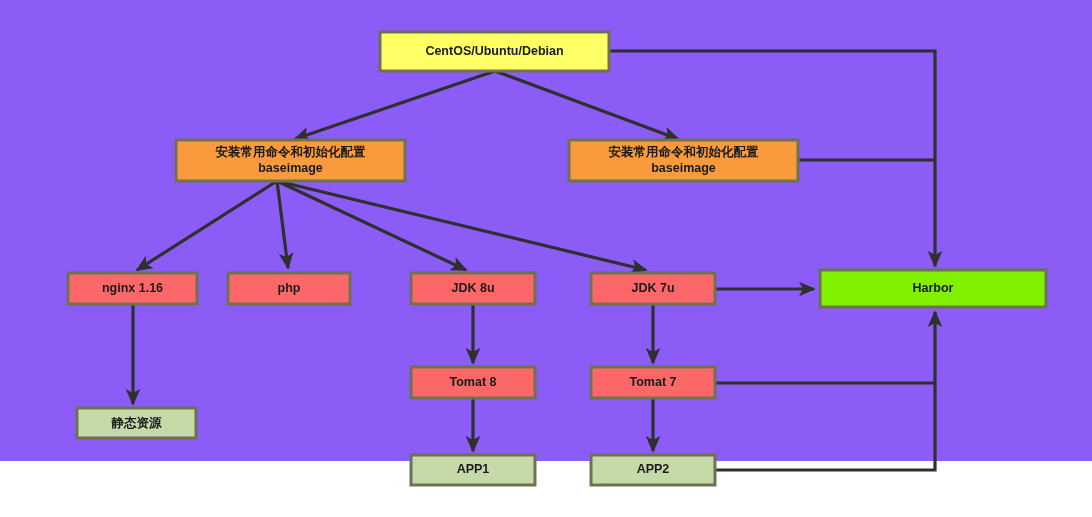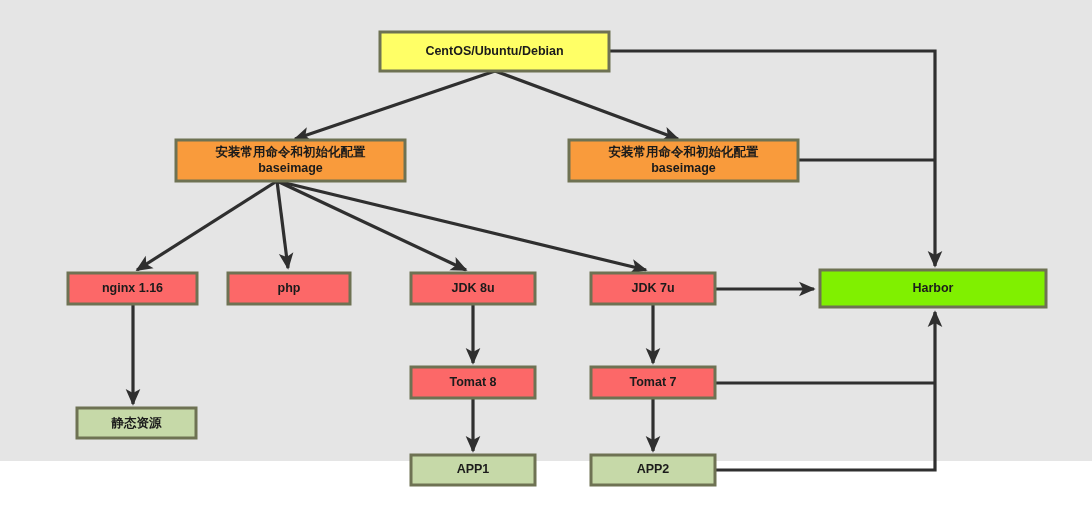--- a/index.html
+++ b/index.html
@@ -10,21 +10,21 @@
   body {
     width: 1092px;
     height: 517px;
     font-family: "Liberation Sans", "DejaVu Sans", sans-serif;
     overflow: hidden;
   }
   #diagram-root {
     position: relative;
     width: 1092px;
     height: 461px;
-    background: #e5e5e5;
+    background: #8b5cf6;
   }
   svg#diagram-svg {
     position: absolute;
     top: 0;
     left: 0;
     width: 1092px;
     height: 517px;
     display: block;
   }
   .node-rect {

